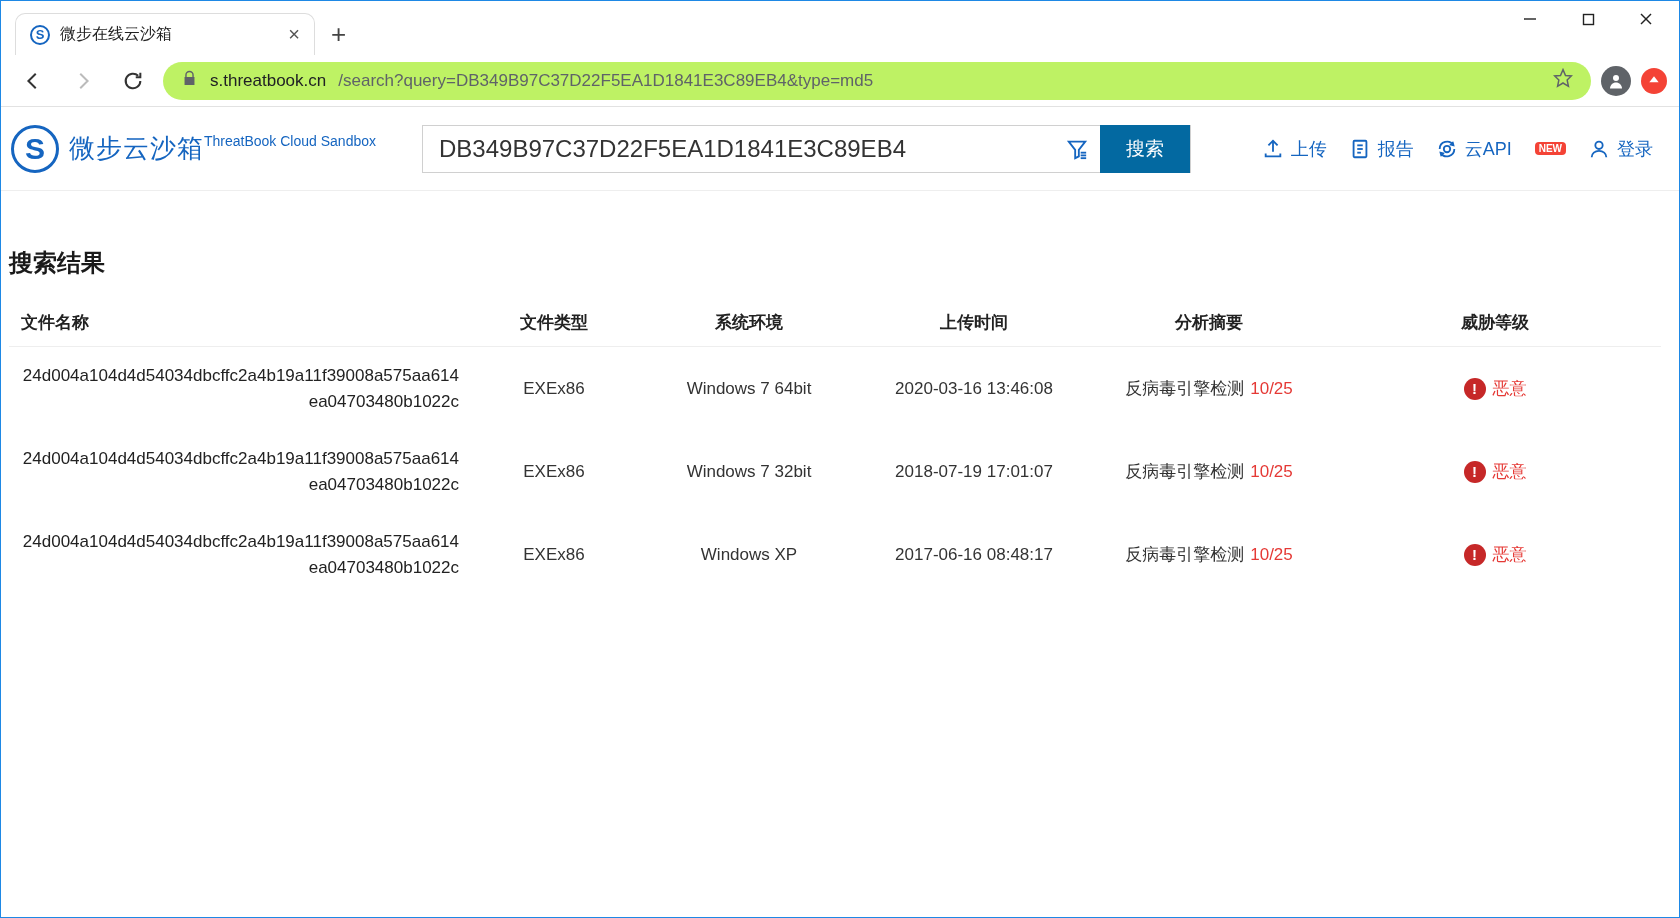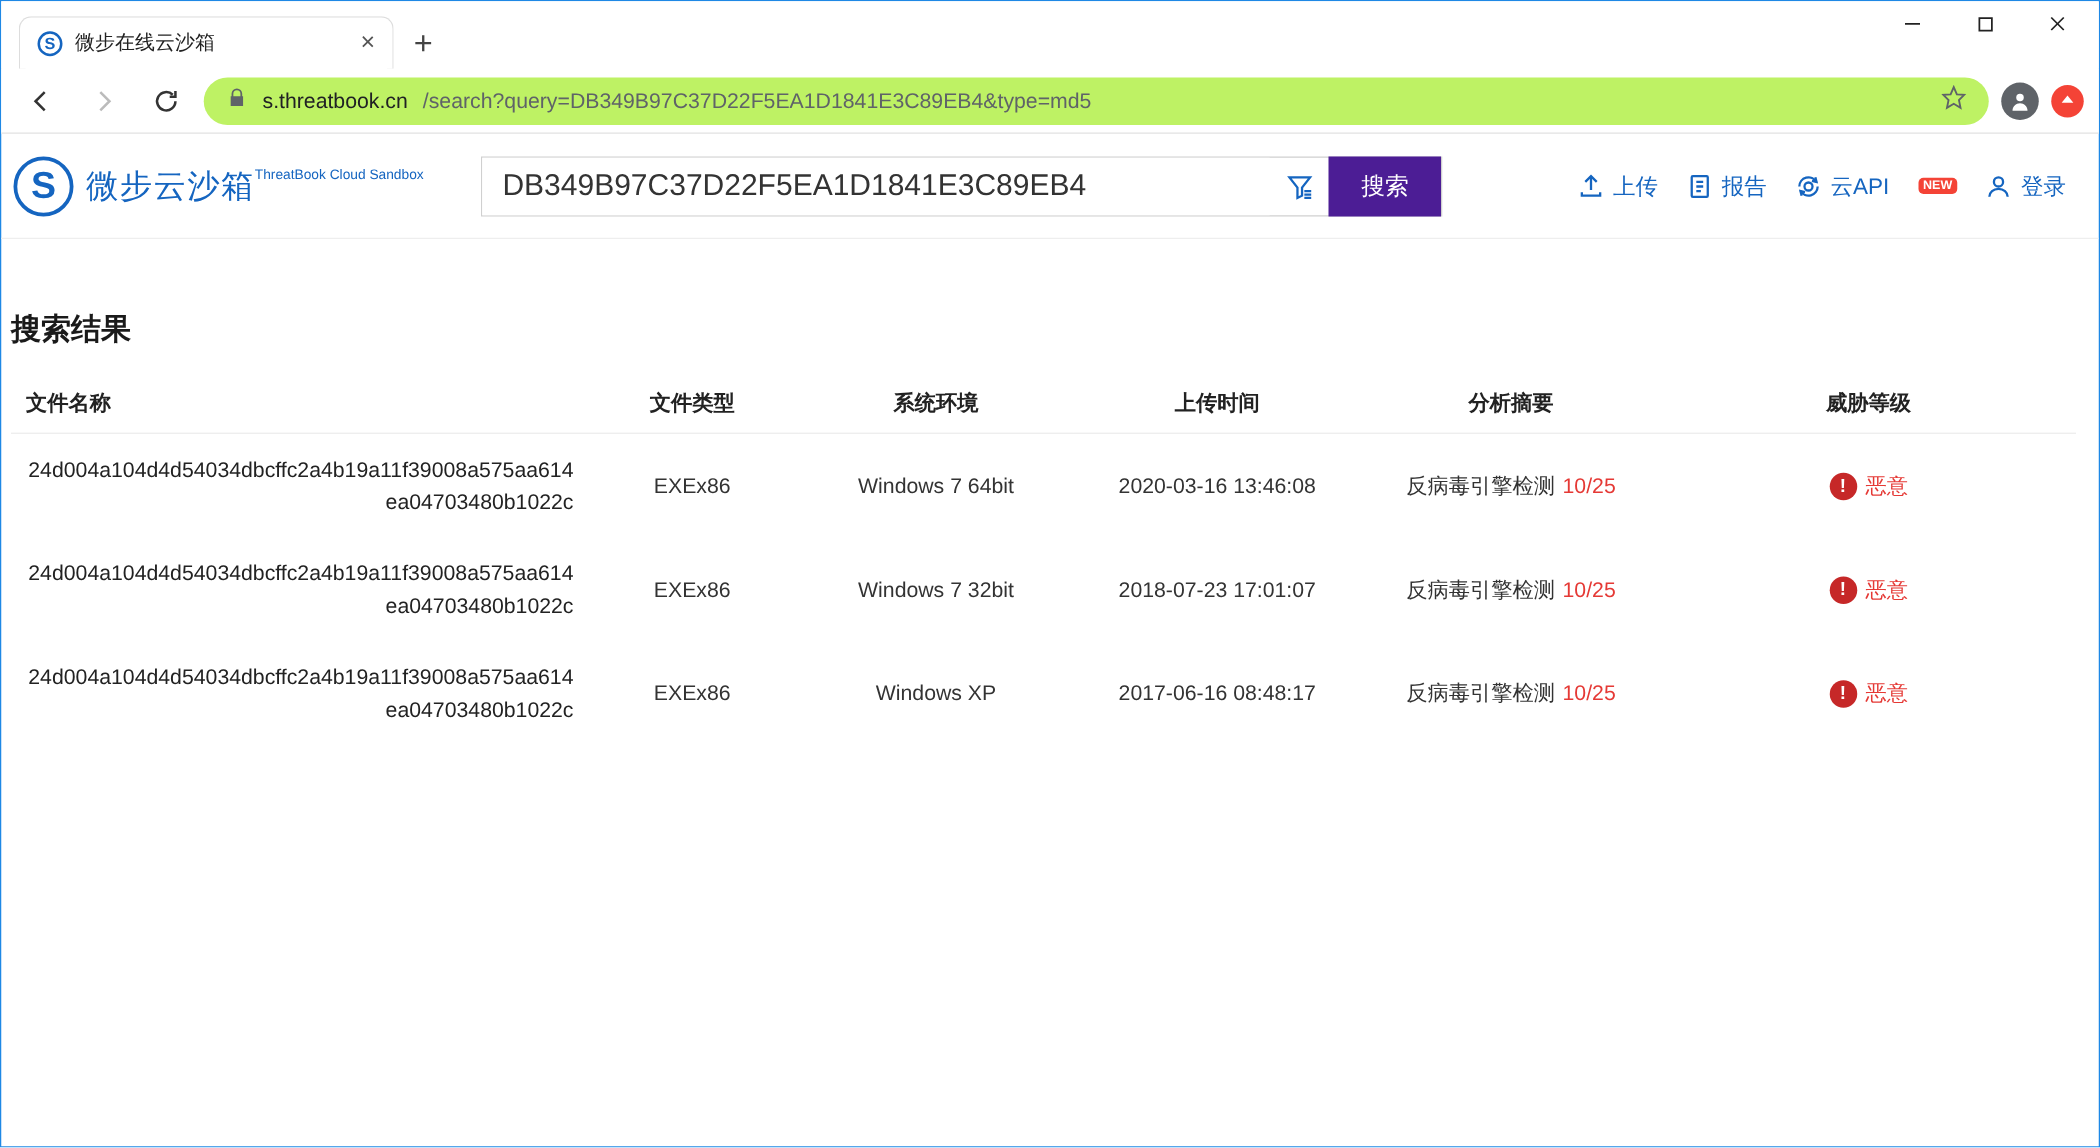--- a/index.html
+++ b/index.html
@@ -33,26 +33,26 @@
   
   .page-area { flex: 1; overflow: auto; position: relative;}
   .page-inner { min-height: 1200px; }
 
   
   .site-header { height: 84px; display: flex; align-items: center; padding: 0 16px 0 10px; border-bottom: 1px solid #eee; gap: 24px;}
   .brand { display:flex; align-items:center; gap: 10px; cursor:pointer;}
   .brand-logo { width: 48px; height: 48px; border: 3px solid #1565c0; border-radius: 50%; display:flex; align-items:center; justify-content:center; color:#1565c0; font-weight:bold; font-size: 30px;}
   .brand-text { display:flex; flex-direction:row; line-height:1.1;}
   .brand-cn { font-size: 26px; color:#1565c0; font-weight: 500; letter-spacing: 1px;}
-  .brand-en { font-size: 11px; color:#1565c0; }
+  .brand-en { font-size: 14px; color:#1565c0; }
 
   .search-form { display:flex; align-items:center; border:1px solid #d0d0d0; height: 48px; margin-left: 22px;}
   .search-input { border:none; outline:none; height:100%; width: 630px; padding: 0 16px; font-size: 24px; color:#333;}
   .filter-btn { width: 48px; height:100%; display:flex; align-items:center; justify-content:center; color:#1565c0; cursor:pointer; border-left: none;}
-  .search-btn { width: 90px; height: 48px; background:#4c1d95; color:#fff; display:flex; align-items:center; justify-content:center; font-size: 19px; cursor:pointer; border:none; margin-left: -1px;}
+  .search-btn { width: 90px; height: 48px; background:#0369a1; color:#fff; display:flex; align-items:center; justify-content:center; font-size: 19px; cursor:pointer; border:none; margin-left: -1px;}
 
   .nav-links { display:flex; align-items:center; gap: 22px; margin-left: auto; margin-right: 10px;}
   .nav-link { display:flex; align-items:center; gap: 7px; color:#1565c0; font-size: 18px; cursor:pointer;}
   .nav-link svg { stroke:#1565c0; }
   .new-badge { background:#f44336; color:#fff; font-size: 10px; padding: 1px 4px; border-radius: 4px; font-weight: bold; margin-left: 16px;}
 
   
   .results { padding: 20px 18px 0 8px;}
   .results-title { font-size: 24px; font-weight: bold; color:#1a1a1a; margin: 36px 0 20px 0;}
   table.res { width: 100%; border-collapse: collapse; font-size: 17px;}
@@ -245,21 +245,21 @@
                   <div class="threat-cell">
                     <span class="excl-badge">!</span>
                     <span>恶意</span>
                   </div>
                 </td>
               </tr>
               <tr>
                 <td class="filename">24d004a104d4d54034dbcffc2a4b19a11f39008a575aa614ea04703480b1022c</td>
                 <td>EXEx86</td>
                 <td>Windows 7 32bit</td>
-                <td>2018-07-23 17:01:07</td>
+                <td>2018-07-19 17:01:07</td>
                 <td class="summary-cell"><span>反病毒引擎检测</span><span class="summary-ratio">10/25</span></td>
                 <td>
                   <div class="threat-cell">
                     <span class="excl-badge">!</span>
                     <span>恶意</span>
                   </div>
                 </td>
               </tr>
               <tr>
                 <td class="filename">24d004a104d4d54034dbcffc2a4b19a11f39008a575aa614ea04703480b1022c</td>

